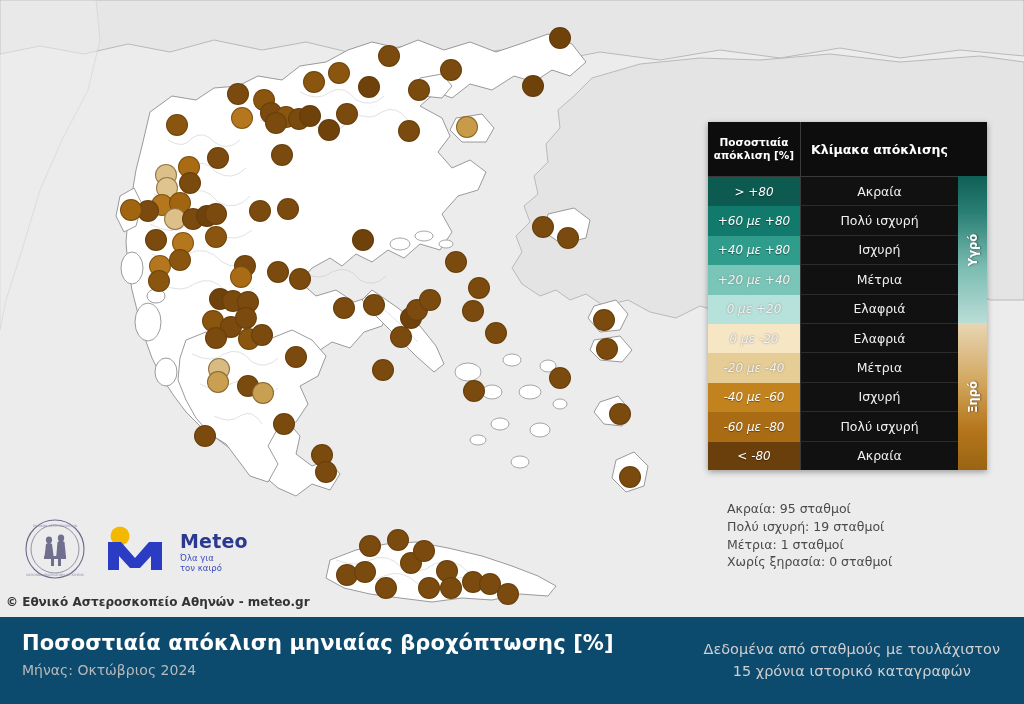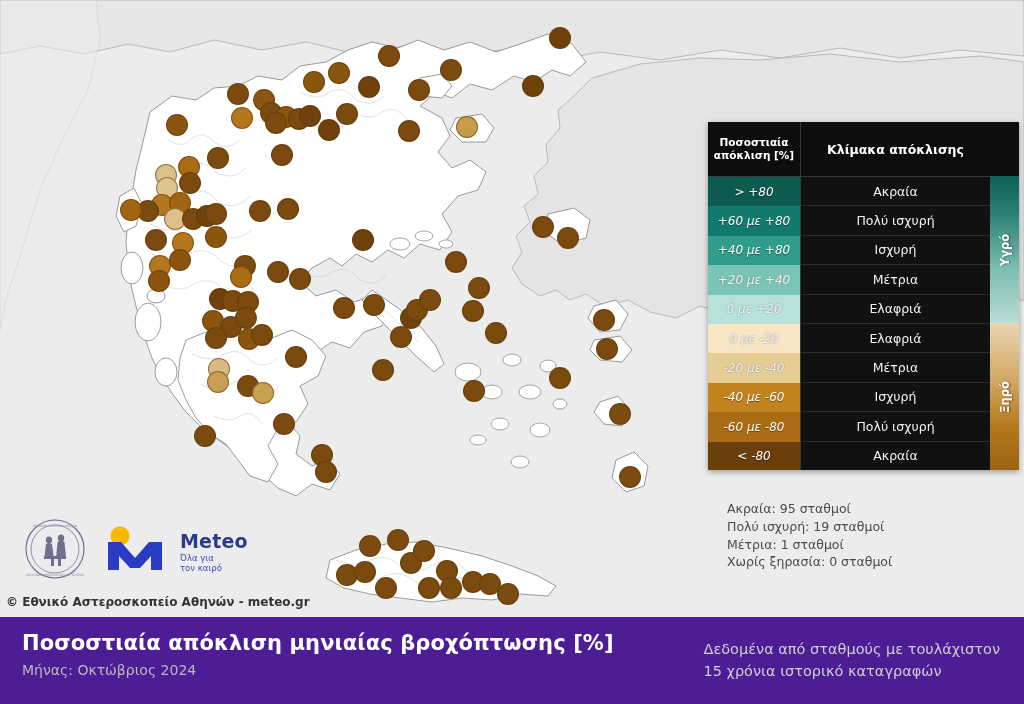--- a/index.html
+++ b/index.html
@@ -7,21 +7,21 @@
   #root{position:relative;width:1024px;height:704px;background:#eeeeee;}
 
   
   #map-area{position:absolute;left:0;top:0;width:1024px;height:617px;background:#ececec;overflow:hidden;}
   #map-svg{position:absolute;left:0;top:0;width:1024px;height:617px;}
 
   .station-dot{position:absolute;border-radius:50%;box-sizing:border-box;
      border:1px solid rgba(90,55,10,.55);}
 
   
-  #legend{position:absolute;left:708px;top:122px;width:311px;height:348px;
+  #legend{position:absolute;left:708px;top:122px;width:279px;height:348px;
      background:#4c1d95;box-shadow:0 2px 6px rgba(0,0,0,.35);overflow:hidden;}
   #legend-head{display:flex;height:54px;background:#0d0d0d;border-bottom:1px solid #3a3a3a;}
   #legend-head .h1{width:92px;display:flex;align-items:center;justify-content:center;text-align:center;
       color:#ffffff;font-size:10.5px;font-weight:bold;line-height:1.25;padding:0 4px;box-sizing:border-box;}
   #legend-head .h2{flex:1;display:flex;align-items:center;justify-content:center;
       color:#ffffff;font-size:12.5px;font-weight:bold;border-left:1px solid #3a3a3a;}
   #legend-head .h3{width:29px;}
   .legend-row{display:flex;height:29.4px;}
   .legend-row .swatch{width:92px;display:flex;align-items:center;justify-content:center;
       color:#ffffff;font-size:12px;text-shadow:0 1px 1px rgba(0,0,0,.45);box-sizing:border-box;font-style:italic;}
@@ -45,25 +45,25 @@
   #logo-block{position:absolute;left:8px;top:518px;width:280px;height:92px;}
   #noa-seal{position:absolute;left:16px;top:0px;width:62px;height:62px;}
   #meteo-logo{position:absolute;left:96px;top:6px;width:150px;height:52px;}
   #meteo-mark{position:absolute;left:0;top:0;width:62px;height:50px;}
   #meteo-text{position:absolute;left:76px;top:6px;}
   #meteo-name{font-size:19px;font-weight:bold;color:#2b3a8f;letter-spacing:.2px;}
   #meteo-tag{font-size:8.5px;color:#3b4bbd;line-height:1.22;margin-top:1px;}
   #copyright{position:absolute;left:6px;top:595px;font-size:12px;font-weight:bold;color:#333333;}
 
   
-  #footer{position:absolute;left:0;top:617px;width:1024px;height:87px;background:#4c1d95;}
+  #footer{position:absolute;left:0;top:617px;width:1024px;height:87px;background:#0c4a6e;}
   #footer-left{position:absolute;left:22px;top:14px;}
   #footer-title{color:#ffffff;font-size:21px;font-weight:bold;letter-spacing:.1px;}
   #footer-sub{color:#b9b9b9;font-size:14px;margin-top:7px;}
-  #footer-right{position:absolute;right:24px;top:22px;text-align:left;color:#cfcfcf;font-size:14.5px;line-height:1.5;}
+  #footer-right{position:absolute;right:24px;top:22px;text-align:center;color:#cfcfcf;font-size:14.5px;line-height:1.5;}
 </style>
 </head>
 <body>
 
 <div id="root">
 
   <div id="map-area">
     <svg id="map-svg" viewBox="0 0 1024 617" preserveAspectRatio="none">
       <defs>
         <filter id="relief" x="-10%" y="-10%" width="120%" height="120%">

